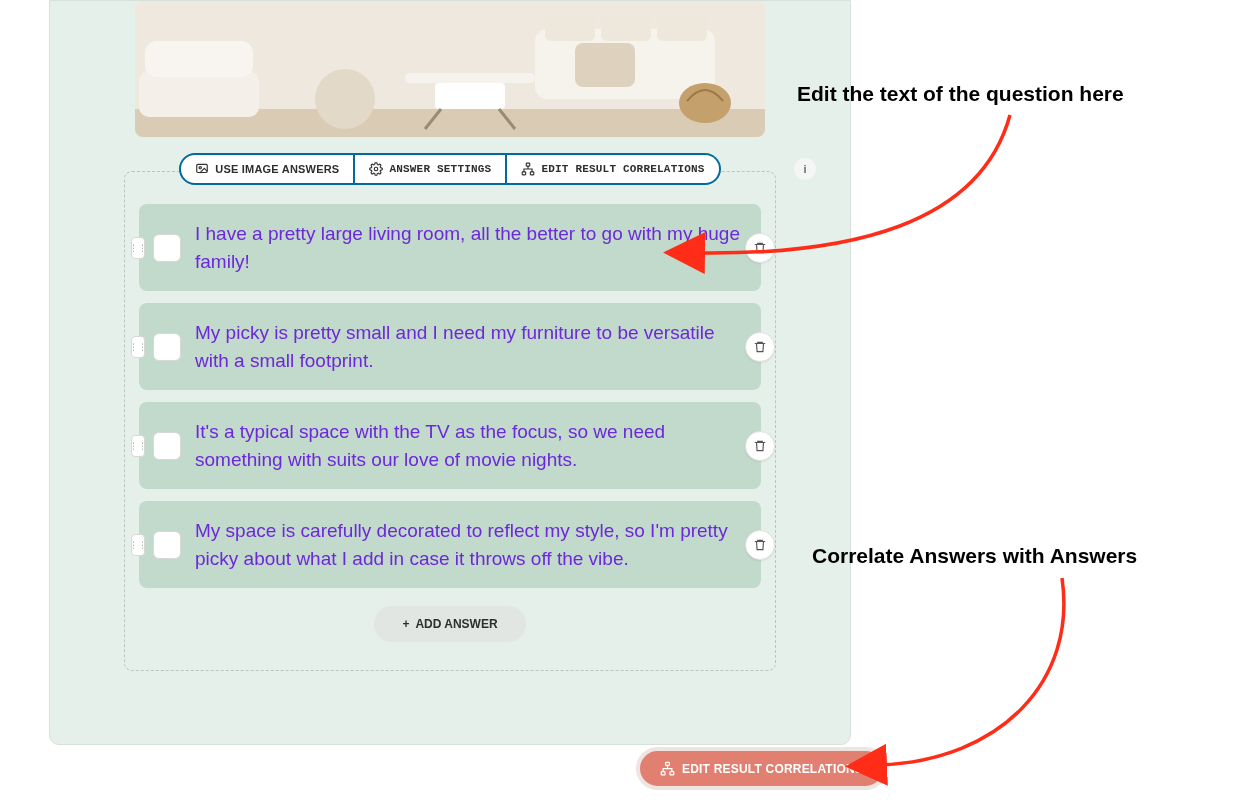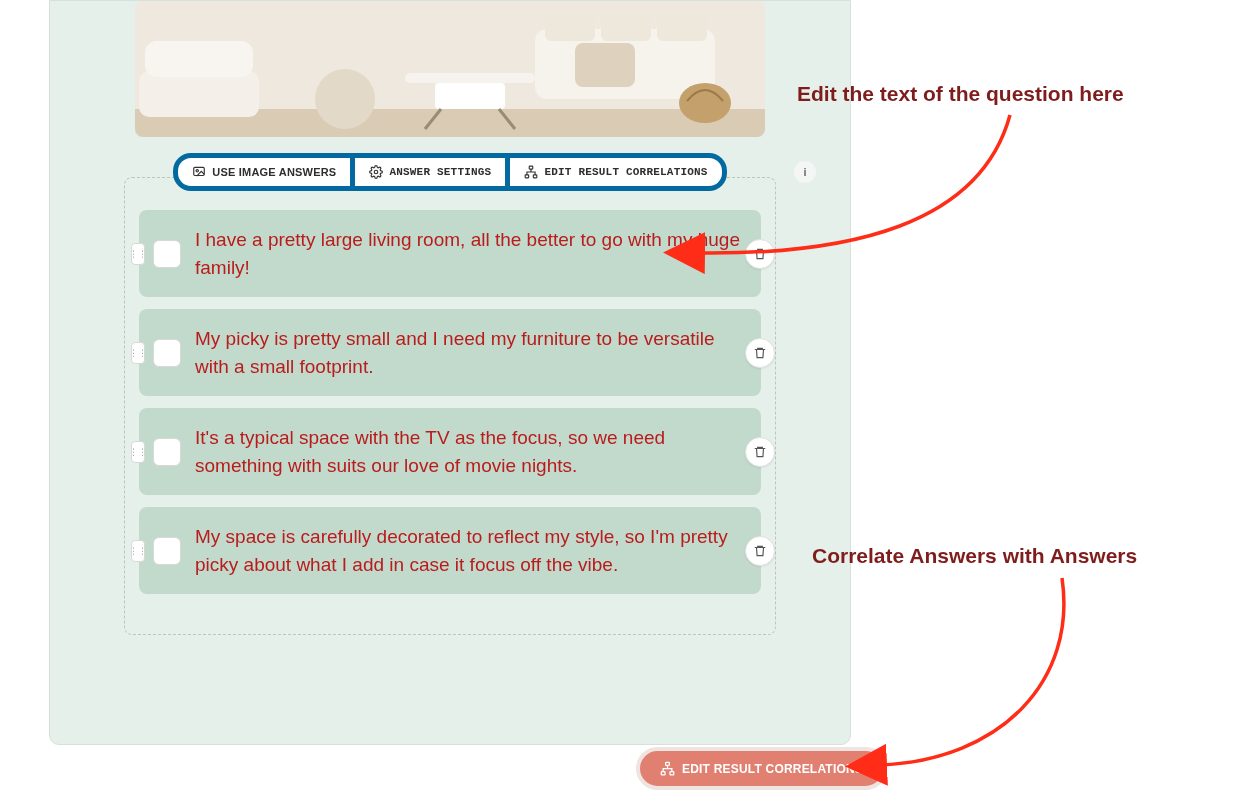--- a/index.html
+++ b/index.html
@@ -40,21 +40,21 @@
   margin-top: 16px;
   position: relative;
 }
 .btn-group {
   display: inline-flex;
   border-radius: 18px;
   overflow: visible;
 }
 .seg-btn {
   background: #ffffff;
-  border: 5px solid #0369a1;
+  border: 2px solid #0369a1;
   padding: 7px 14px;
   font-size: 11px;
   font-weight: 700;
   letter-spacing: .2px;
   color: #2e2e2e;
   display: inline-flex;
   align-items: center;
   gap: 6px;
   cursor: pointer;
 }
@@ -92,21 +92,21 @@
   background: #c2dacc;
   border-radius: 8px;
   padding: 16px 20px 16px 56px;
   min-height: 72px;
   display: flex;
   align-items: center;
 }
 .answer-text {
   font-size: 19px;
   line-height: 1.45;
-  color: #b91c1c;
+  color: #6d28d9;
 }
 .drag-handle {
   position: absolute;
   left: -8px;
   top: 50%;
   transform: translateY(-50%);
   width: 14px;
   height: 22px;
   background: #fff;
   border: 1px solid #d8d8d8;
@@ -175,21 +175,21 @@
   display: inline-flex;
   align-items: center;
   gap: 7px;
   cursor: pointer;
 }
 .ic { display: inline-flex; }
 .ic svg { width: 14px; height: 14px; }
 .bottom-edit-btn .ic svg { width: 15px; height: 15px; }
 .callout {
   position: absolute;
-  color: #7f1d1d;
+  color: #000000;
   font-weight: 700;
   font-size: 21px;
 }
 .callout-1 { left: 797px; top: 82px; }
 .callout-2 { left: 812px; top: 544px; }
 svg.arrow { position: absolute; overflow: visible; }
 </style>
 </head>
 <body>
 
@@ -296,31 +296,34 @@
               <path d="M3 6h18M8 6V4h8v2M6 6l1 14h10l1-14"></path>
             </svg>
         </span>
       </button>
     </div>
 
     <div class="answer-row">
       <div class="drag-handle">⋮⋮</div>
       <div class="check-square"></div>
       <div class="answer-card">
-        <div class="answer-text">My space is carefully decorated to reflect my style, so I'm pretty picky about what I add in case it focus off the vibe.</div>
+        <div class="answer-text">My space is carefully decorated to reflect my style, so I'm pretty picky about what I add in case it throws off the vibe.</div>
       </div>
       <button class="trash-btn">
         <span class="ic">
           <svg viewBox="0 0 24 24" fill="none" stroke="#555" stroke-width="2">
               <path d="M3 6h18M8 6V4h8v2M6 6l1 14h10l1-14"></path>
             </svg>
         </span>
       </button>
     </div>
 
+    <button class="add-answer">
+      <span class="plus">+</span><span>ADD ANSWER</span>
+    </button>
 
   </div>
 </div>
 
 <button class="bottom-edit-btn">
   <span class="ic">
     <svg viewBox="0 0 24 24" fill="none" stroke="#fff" stroke-width="2">
         <rect x="9" y="2" width="6" height="5" rx="1"></rect>
         <rect x="2" y="17" width="6" height="5" rx="1"></rect>
         <rect x="16" y="17" width="6" height="5" rx="1"></rect>

